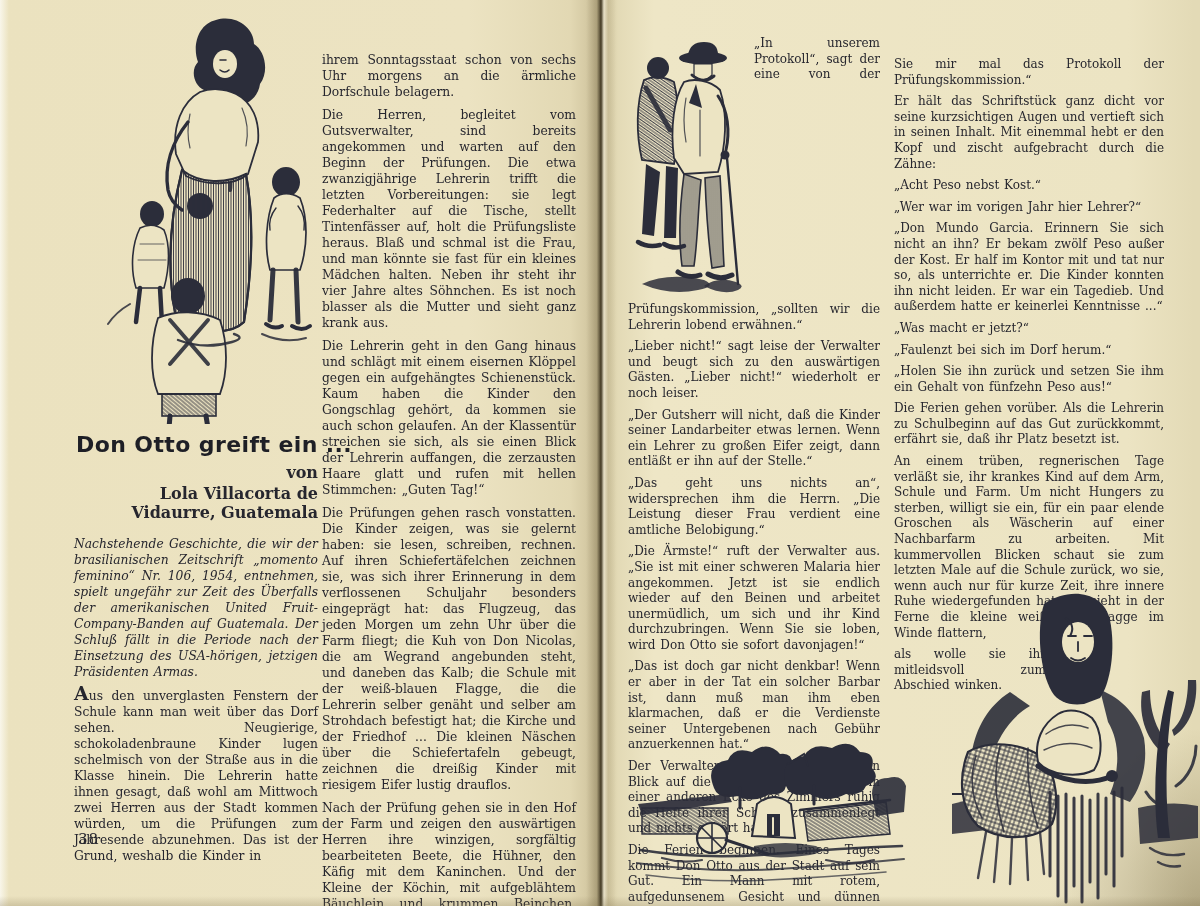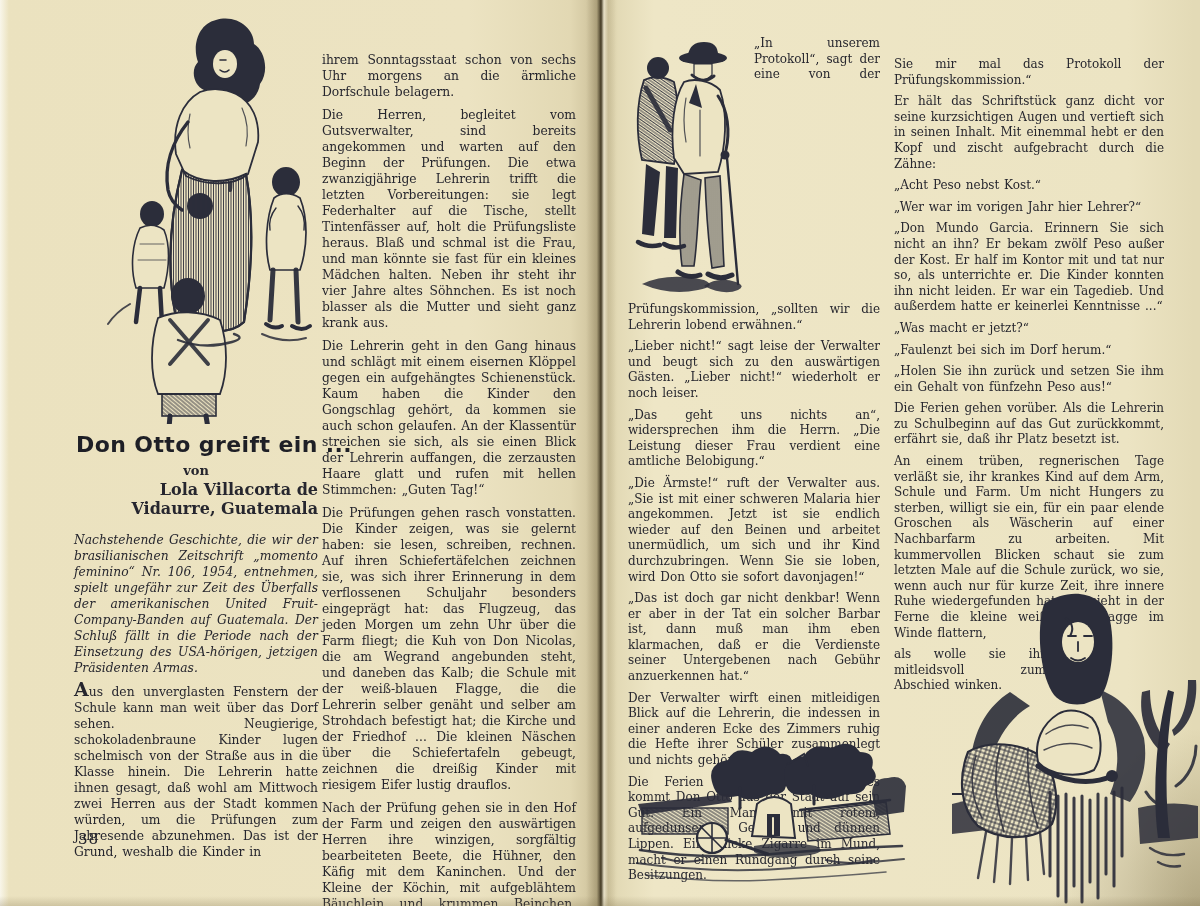--- a/index.html
+++ b/index.html
@@ -27,21 +27,21 @@
   .col-r1 p,.col-r2 p{font-size:12px;line-height:15.6px;margin-bottom:6px;}
 
   .illu{display:block;}
   .illu-teacher{width:250px;height:420px;margin:0 0 6px -4px;}
   .illu-men{float:left;width:118px;height:260px;margin:2px 10px 4px -2px;}
   .illu-farm{position:absolute;left:636px;top:742px;width:272px;height:148px;}
   .illu-woman{position:absolute;left:952px;top:586px;width:246px;height:318px;}
 
   .article-title{font-family:"DejaVu Sans","Liberation Sans",sans-serif;font-weight:700;
     font-size:22px;letter-spacing:.4px;color:#1e1f26;margin:8px 0 6px 2px;white-space:nowrap;}
-  .byline{font-weight:700;font-size:13px;text-align:center;margin:2px 0;}
+  .byline{font-weight:700;font-size:16px;text-align:right;margin:2px 0;}
   .author{font-weight:700;font-size:16px;text-align:right;margin:2px 0 14px;}
   .intro{font-style:italic;font-weight:400;font-size:12px;line-height:15px;margin:0 0 14px;}
   .lead{font-size:12px;line-height:16px;margin:0;}
   .lead-initial{font-size:19px;font-weight:700;line-height:12px;}
   .page-number{position:absolute;left:78px;top:830px;font-size:15px;letter-spacing:1px;}
   .closing{width:152px;}
 </style>
 </head>
 <body>
 
@@ -153,20 +153,21 @@
         <path d="M52 234 q10 7 22 3 M82 236 q12 7 24 1" stroke-width="5"></path>
 
         <path d="M101 120 L112 246" stroke-width="2.4"></path>
 
         <path d="M16 246 q28 12 56 6 q20 -4 6 -10 q-36 -8 -62 4 Z" fill="#2b2d3a" stroke="none" opacity="0.85"></path>
         <path d="M78 248 q20 10 34 4 q8 -4 -2 -8 q-18 -6 -32 4 Z" fill="#2b2d3a" stroke="none" opacity="0.85"></path>
       </g>
     </svg>
     <p>„In unserem Protokoll“, sagt der eine von der Prüfungskommission, „sollten wir die Lehrerin lobend erwähnen.“</p>
     <p>„Lieber nicht!“ sagt leise der Verwalter und beugt sich zu den auswärtigen Gästen. „Lieber nicht!“ wiederholt er noch leiser.</p>
+    <p>„Der Gutsherr will nicht, daß die Kinder seiner Landarbeiter etwas lernen. Wenn ein Lehrer zu großen Eifer zeigt, dann entläßt er ihn auf der Stelle.“</p>
     <p>„Das geht uns nichts an“, widersprechen ihm die Herrn. „Die Leistung dieser Frau verdient eine amtliche Belobigung.“</p>
     <p>„Die Ärmste!“ ruft der Verwalter aus. „Sie ist mit einer schweren Malaria hier angekommen. Jetzt ist sie endlich wieder auf den Beinen und arbeitet unermüdlich, um sich und ihr Kind durchzubringen. Wenn Sie sie loben, wird Don Otto sie sofort davonjagen!“</p>
     <p>„Das ist doch gar nicht denkbar! Wenn er aber in der Tat ein solcher Barbar ist, dann muß man ihm eben klarmachen, daß er die Verdienste seiner Untergebenen nach Gebühr anzuerkennen hat.“</p>
     <p>Der Verwalter wirft einen mitleidigen Blick auf die Lehrerin, die indessen in einer anderen Ecke des Zimmers ruhig die Hefte ihrer Schüler zusammenlegt und nichts gehört hat.</p>
     <p>Die Ferien beginnen. Eines Tages kommt Don Otto aus der Stadt auf sein Gut. Ein Mann mit rotem, aufgedunsenem Gesicht und dünnen Lippen. Eine dicke Zigarre im Mund, macht er einen Rundgang durch seine Besitzungen.</p>
 
   </div>
 
   <div class="col col-r2">
     <p>Sie mir mal das Protokoll der Prüfungskommission.“</p>

